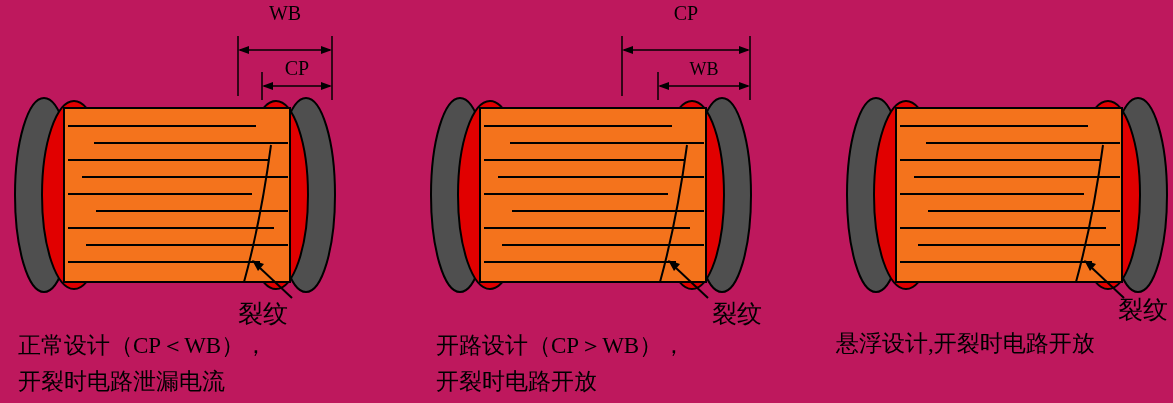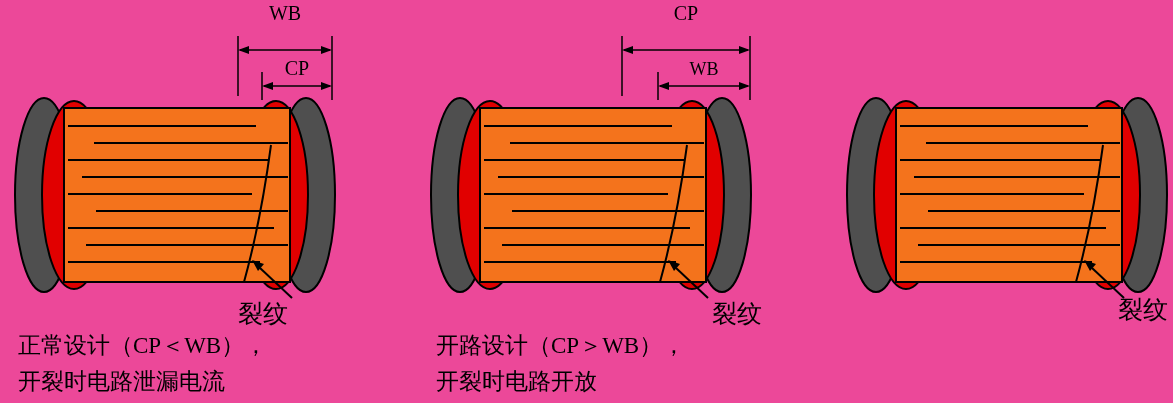--- a/index.html
+++ b/index.html
@@ -1,20 +1,20 @@
 <!DOCTYPE html>
 <html><head>
 <meta charset="utf-8">
 <style>
   html, body { margin: 0; padding: 0; background: #ffffff; }
   .canvas {
     position: relative;
     width: 1173px;
     height: 403px;
-    background: #ec4899;
+    background: #be185d;
     overflow: hidden;
     font-family: "Liberation Serif", serif;
     color: #000;
   }
   .art { position: absolute; left: 0; top: 0; }
   .label { position: absolute; white-space: nowrap; color: #000; }
   .dim-label { font-size: 20px; text-align: center; }
   .dim-label-sm { font-size: 18px; text-align: center; }
   .crack-label { font-size: 25px; }
   .caption { font-size: 23px; }
@@ -98,14 +98,15 @@
   <div class="label caption" style="left:18px; top:366px;">开裂时电路泄漏电流</div>
   <div class="label caption" style="left:18px; top:330px;">正常设计（CP＜WB），</div>
 
   <div class="label dim-label" style="left:622px; top:2px; width:128px;">CP</div>
   <div class="label dim-label-sm" style="left:658px; top:59px; width:92px;">WB</div>
   <div class="label crack-label" style="left:712px; top:297px;">裂纹</div>
   <div class="label caption" style="left:436px; top:366px;">开裂时电路开放</div>
   <div class="label caption" style="left:436px; top:330px;">开路设计（CP＞WB），</div>
 
   <div class="label crack-label" style="left:1118px; top:293px;">裂纹</div>
+  <div class="label caption" style="left:836px; top:328px;">悬浮设计,开裂时电路开放</div>
 
 </div>
 
 </body></html>

